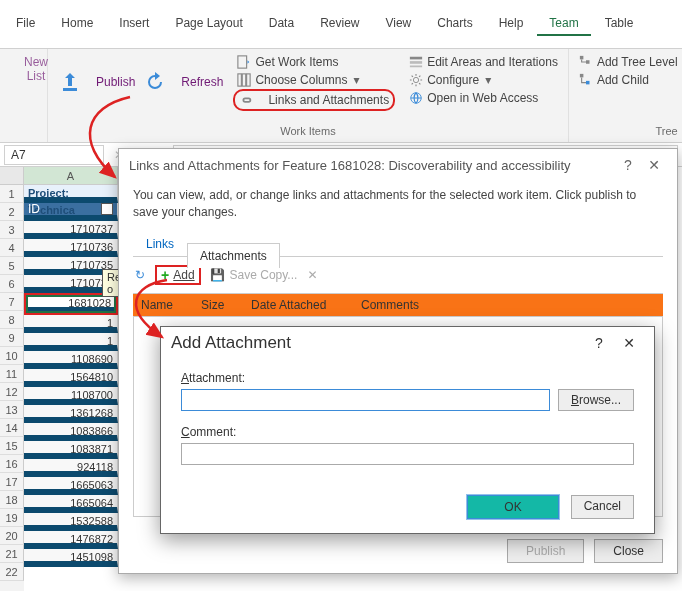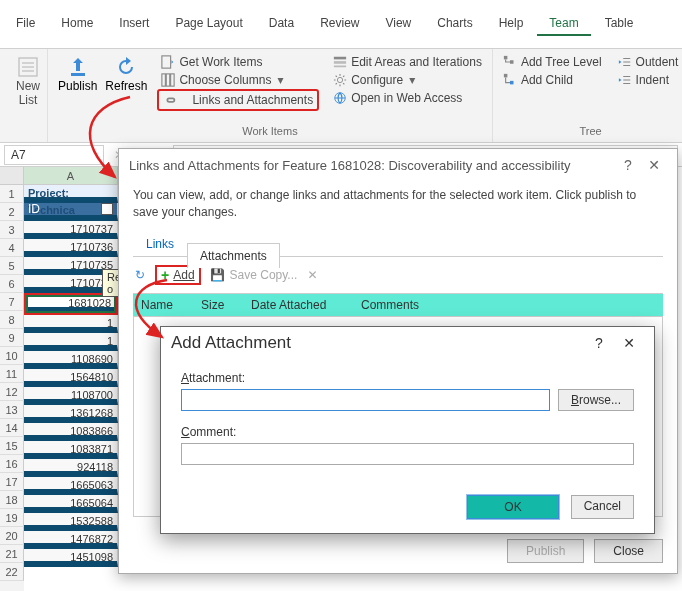--- a/index.html
+++ b/index.html
@@ -7,29 +7,29 @@
 
 
 .menubar { display: flex; gap: 2px; padding: 12px 4px; border-bottom: 1px solid #d0d0d0; background: #fff; }
 .menubar .menu { padding: 4px 12px; cursor: default; color: #444; }
 .menubar .menu.active { color: #217346; border-bottom: 2px solid #217346; }
 
 
 .ribbon { display: flex; background: #f3f3f3; border-bottom: 1px solid #d0d0d0; height: 94px; }
 .ribbon-group { display: flex; flex-direction: column; border-right: 1px solid #e0e0e0; padding: 4px 6px 2px 6px; }
 .ribbon-group .label { text-align: center; font-size: 11px; color: #6a6a6a; margin-top: auto; padding-top: 2px; height: 18px; line-height: 14px; }
-.big-btn { display: flex; flex-direction: column; align-items: center; gap: 0; padding: 2px 4px; color: #000000; min-width: 44px; }
+.big-btn { display: flex; flex-direction: row; align-items: center; gap: 14px; padding: 2px 4px; color: #701a75; min-width: 44px; }
 .big-btn.disabled { opacity: .7; }
 .big-btn .ico { width: 24px; height: 24px; }
 .small-btn { display: flex; align-items: center; gap: 4px; padding: 2px 4px; white-space: nowrap; color: #444; }
 .small-btn .ico { width: 14px; height: 14px; flex: 0 0 14px; }
 .stack { display: flex; flex-direction: column; gap: 0; }
 .row { display: flex; align-items: stretch; }
 
-.highlight-red { border: 2px solid #d22; border-radius: 3px; gap: 15px; }
+.highlight-red { border: 2px solid #d22; border-radius: 10px; gap: 15px; }
 
 
 .formulabar { display: flex; align-items: center; border-bottom: 1px solid #d0d0d0; height: 24px; }
 .namebox { width: 100px; border: 1px solid #d0d0d0; margin: 2px 4px; padding: 2px 6px; }
 .fx { color: #555; padding: 0 6px; font-style: italic; }
 .formula-input { flex: 1; border: 1px solid #d0d0d0; margin: 2px 4px 2px 0; padding: 2px 6px; }
 
 
 .sheet { position: relative; display: flex; height: calc(591px - 18px - 94px - 24px); }
 .rowhdrs { width: 24px; background: #f3f3f3; }
@@ -56,21 +56,21 @@
 .panel .titlebar .tbtn { width: 26px; text-align: center; color: #666; font-size: 14px; }
 .panel .body { padding: 6px 14px 12px 14px; }
 .panel .desc { color: #444; margin-bottom: 10px; line-height: 1.4; }
 .tabs { display: flex; border-bottom: 1px solid #ccc; text-align: center; }
 .tab { padding: 5px 12px; border: 1px solid transparent; border-bottom: none; color: #0066c0; cursor: default; }
 .tab.active { border-color: #ccc; background: #fff; position: relative; top: 12px; color: #333; }
 .toolbar { display: flex; align-items: center; gap: 10px; padding: 8px 2px; }
 .toolbar .tool { display: flex; align-items: center; gap: 4px; color: #444; }
 .toolbar .tool.disabled { color: #aaa; }
 .add-highlight { border: 2px solid #d22; padding: 0 4px; }
-.listhdr { display: flex; border-top: 1px solid #ccc; border-bottom: 1px solid #ccc; background: #5eead4; }
+.listhdr { display: flex; border-top: 1px solid #ccc; border-bottom: 1px solid #ccc; background: #f97316; }
 .listhdr > div { padding: 4px 8px; color: #333; border-right: 1px solid transparent; }
 .listarea { height: 200px; background: #fff; border: 1px solid #ccc; border-top: none; }
 .footer { display: flex; justify-content: flex-end; gap: 10px; padding: 10px 14px; }
 .btn { border: 1px solid #aaa; background: #eee; padding: 4px 18px; cursor: default; }
 .btn.disabled { color: #aaa; }
 
 
 .dialog { position: absolute; left: 160px; top: 326px; width: 495px; background: #fff; border: 1px solid #666; box-shadow: 0 6px 20px rgba(0,0,0,.4); }
 .dialog .titlebar { display: flex; align-items: center; padding: 6px 10px; }
 .dialog .titlebar .title { flex: 1; font-size: 17px; }

